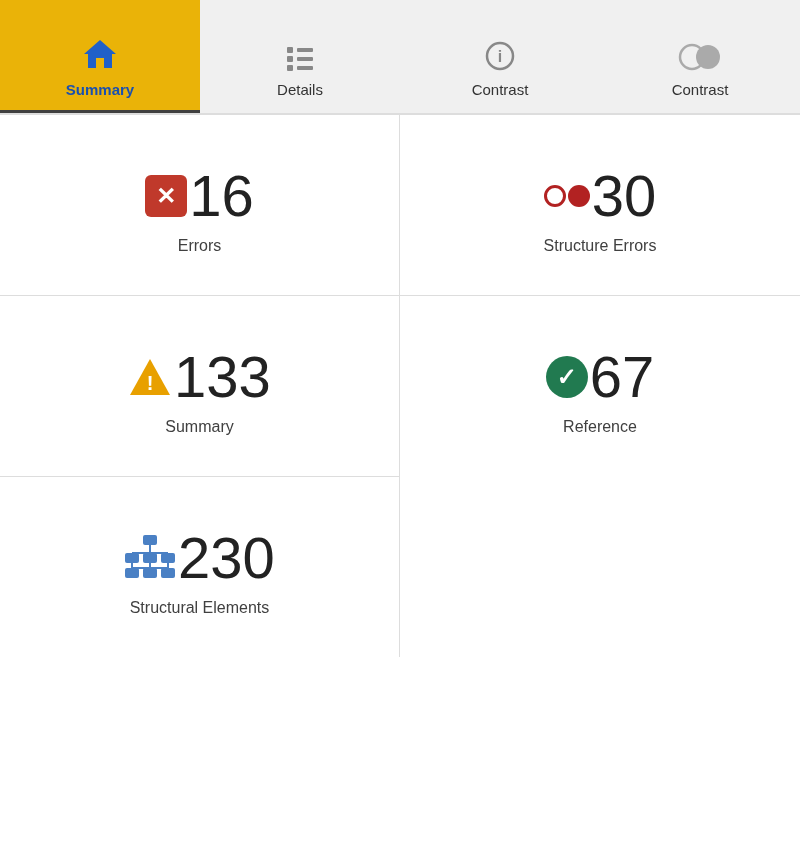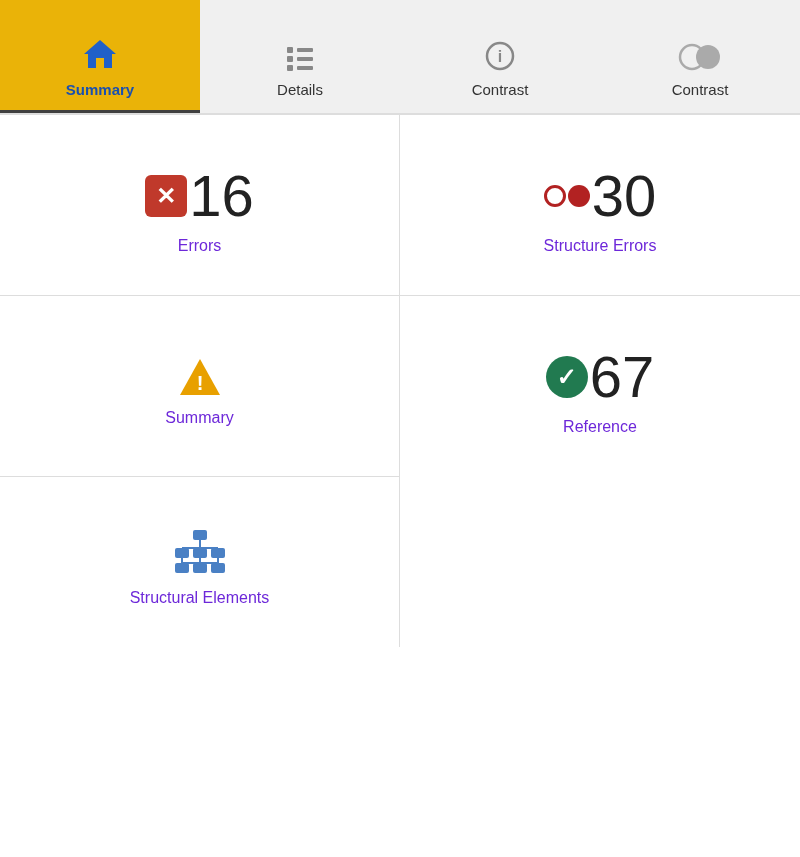--- a/index.html
+++ b/index.html
@@ -115,21 +115,21 @@
 
     .metric-number {
       font-size: 58px;
       font-weight: 300;
       color: #222;
       line-height: 1;
     }
 
     .metric-label {
       font-size: 16px;
-      color: #6d28d9;
+      color: #404040;
       margin-top: 4px;
     }
 
     
     
     .icon-error {
       width: 42px;
       height: 42px;
       background: #c0392b;
       border-radius: 6px;
@@ -262,20 +262,21 @@
   </div>
 
   <div class="grid-cell">
     <div class="metric-row">
       <div style="position:relative; width:44px; height:40px; flex-shrink:0;">
         <svg width="44" height="40" viewBox="0 0 44 40">
           <polygon points="22,2 42,38 2,38" fill="#e8a000"></polygon>
           <text x="22" y="33" text-anchor="middle" font-size="20" font-weight="bold" fill="white">!</text>
         </svg>
       </div>
+      <span class="metric-number">133</span>
     </div>
     <span class="metric-label">Summary</span>
   </div>
 
   <div class="grid-cell">
     <div class="metric-row">
       <div class="icon-features"></div>
       <span class="metric-number">67</span>
     </div>
     <span class="metric-label">Reference</span>
@@ -302,18 +303,19 @@
           <line x1="26" y1="29" x2="26" y2="34" stroke="#4a80c4" stroke-width="2"></line>
           <line x1="44" y1="29" x2="44" y2="34" stroke="#4a80c4" stroke-width="2"></line>
 
           <line x1="8" y1="34" x2="44" y2="34" stroke="#4a80c4" stroke-width="2"></line>
 
           <rect x="1" y="34" width="14" height="10" rx="2" fill="#4a80c4"></rect>
           <rect x="19" y="34" width="14" height="10" rx="2" fill="#4a80c4"></rect>
           <rect x="37" y="34" width="14" height="10" rx="2" fill="#4a80c4"></rect>
         </svg>
       </div>
+      <span class="metric-number">230</span>
     </div>
     <span class="metric-label">Structural Elements</span>
   </div>
 
 
 </main>
 
 </body></html>

